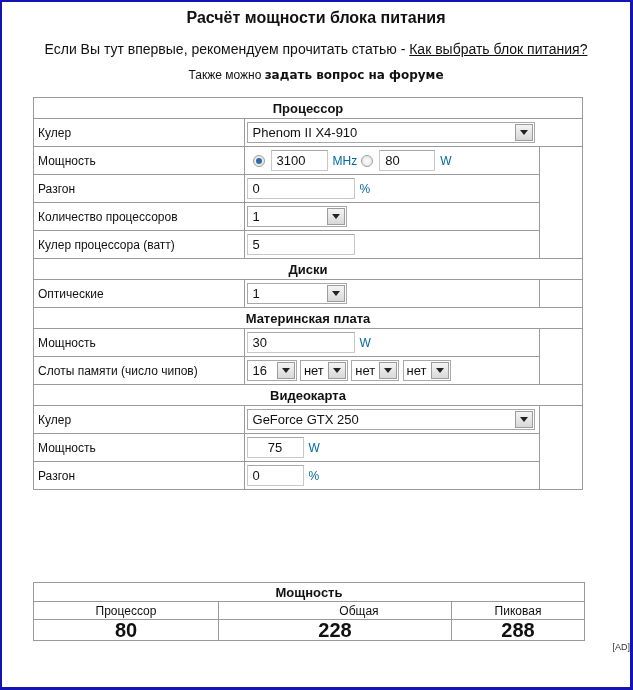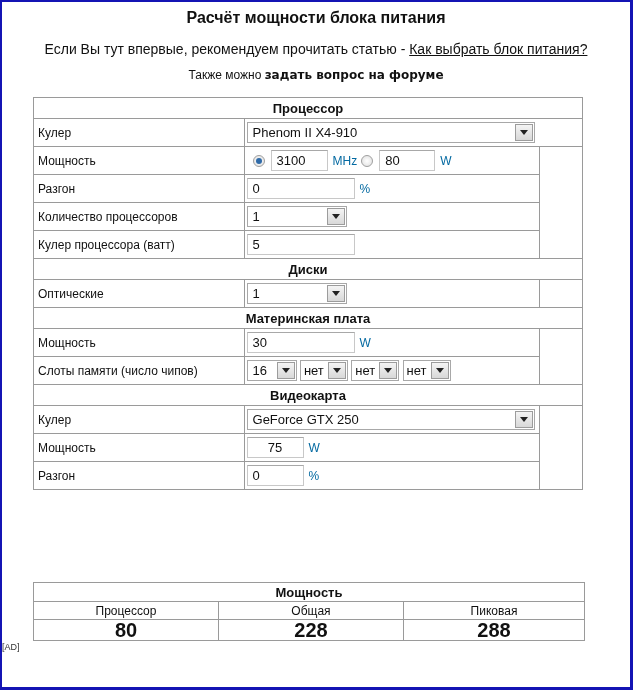--- a/index.html
+++ b/index.html
@@ -32,21 +32,21 @@
   .sel .btn::after { content:""; border-left:4px solid transparent; border-right:4px solid transparent; border-top:5px solid #222; }
   .unit { font-size:12px; margin-left:5px; vertical-align:middle; color:#0369a1; }
   .radio { display:inline-block; width:12px; height:12px; border-radius:50%; border:1px solid #a0a0a0; background:radial-gradient(#fff,#ddd); vertical-align:middle; position:relative; margin:0 6px 0 6px; box-sizing:border-box; }
   .radio.on::after { content:""; position:absolute; left:2px; top:2px; width:6px; height:6px; border-radius:50%; background:#2f6aa8; }
 
   .res { position:absolute; left:31px; top:580px; width:552px; }
   .res td { border:1px solid #9a9a9a; text-align:center; padding:0; }
   .res td.h { font-weight:bold; font-size:13px; height:18px; }
   .res td.c { font-size:12px; height:17px; }
   .res td.v { font-weight:bold; font-size:20px; height:20px; line-height:18px; }
-  .ad { position:absolute; left:0; right:0; top:640px; text-align:left; font-size:9px; color:#333; }
+  .ad { position:absolute; left:0; right:0; top:640px; text-align:right; font-size:9px; color:#333; }
 </style>
 </head>
 <body>
 
 <div class="title">Расчёт мощности блока питания</div>
 <div class="intro"><span>Если Вы тут впервые, рекомендуем прочитать статью - </span><a>Как выбрать блок питания?</a></div>
 <div class="forum"><span>Также можно </span><b>задать вопрос на форуме</b></div>
 
 <table class="main">
   <tbody>
@@ -155,21 +155,21 @@
 </tbody>
   </table>
 
 <table class="res">
   <tbody>
       <tr>
         <td class="h" colspan="3">Мощность</td>
       </tr>
   <tr>
     <td class="c" style="width:184px;">Процессор</td>
-    <td class="c" style="width:184px;">Общая</td>
+    <td class="c" style="width:184px;padding-left:48px;">Общая</td>
     <td class="c">Пиковая</td>
   </tr>
   <tr>
     <td class="v">80</td>
     <td class="v">228</td>
     <td class="v">288</td>
   </tr>
 </tbody>
   </table>
 <div class="ad">[AD]</div>

